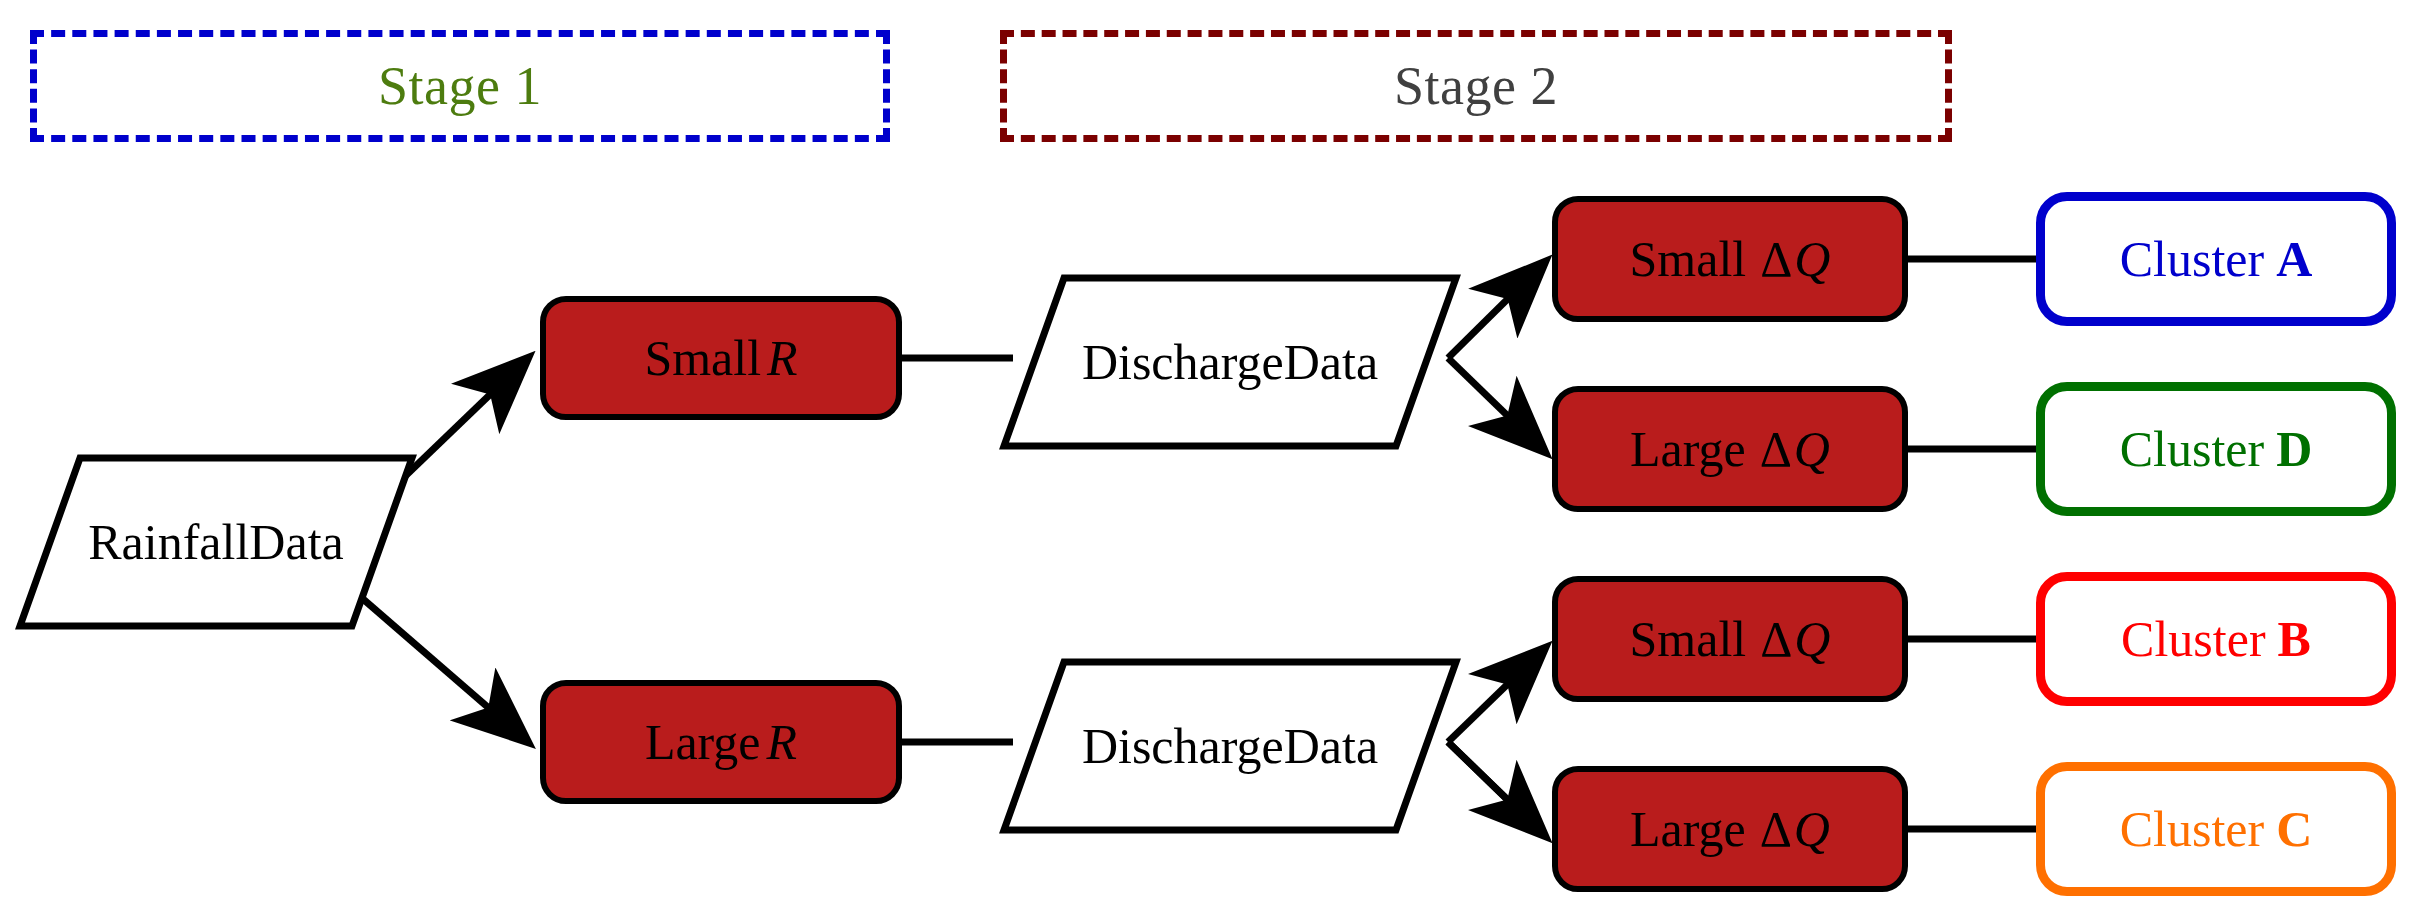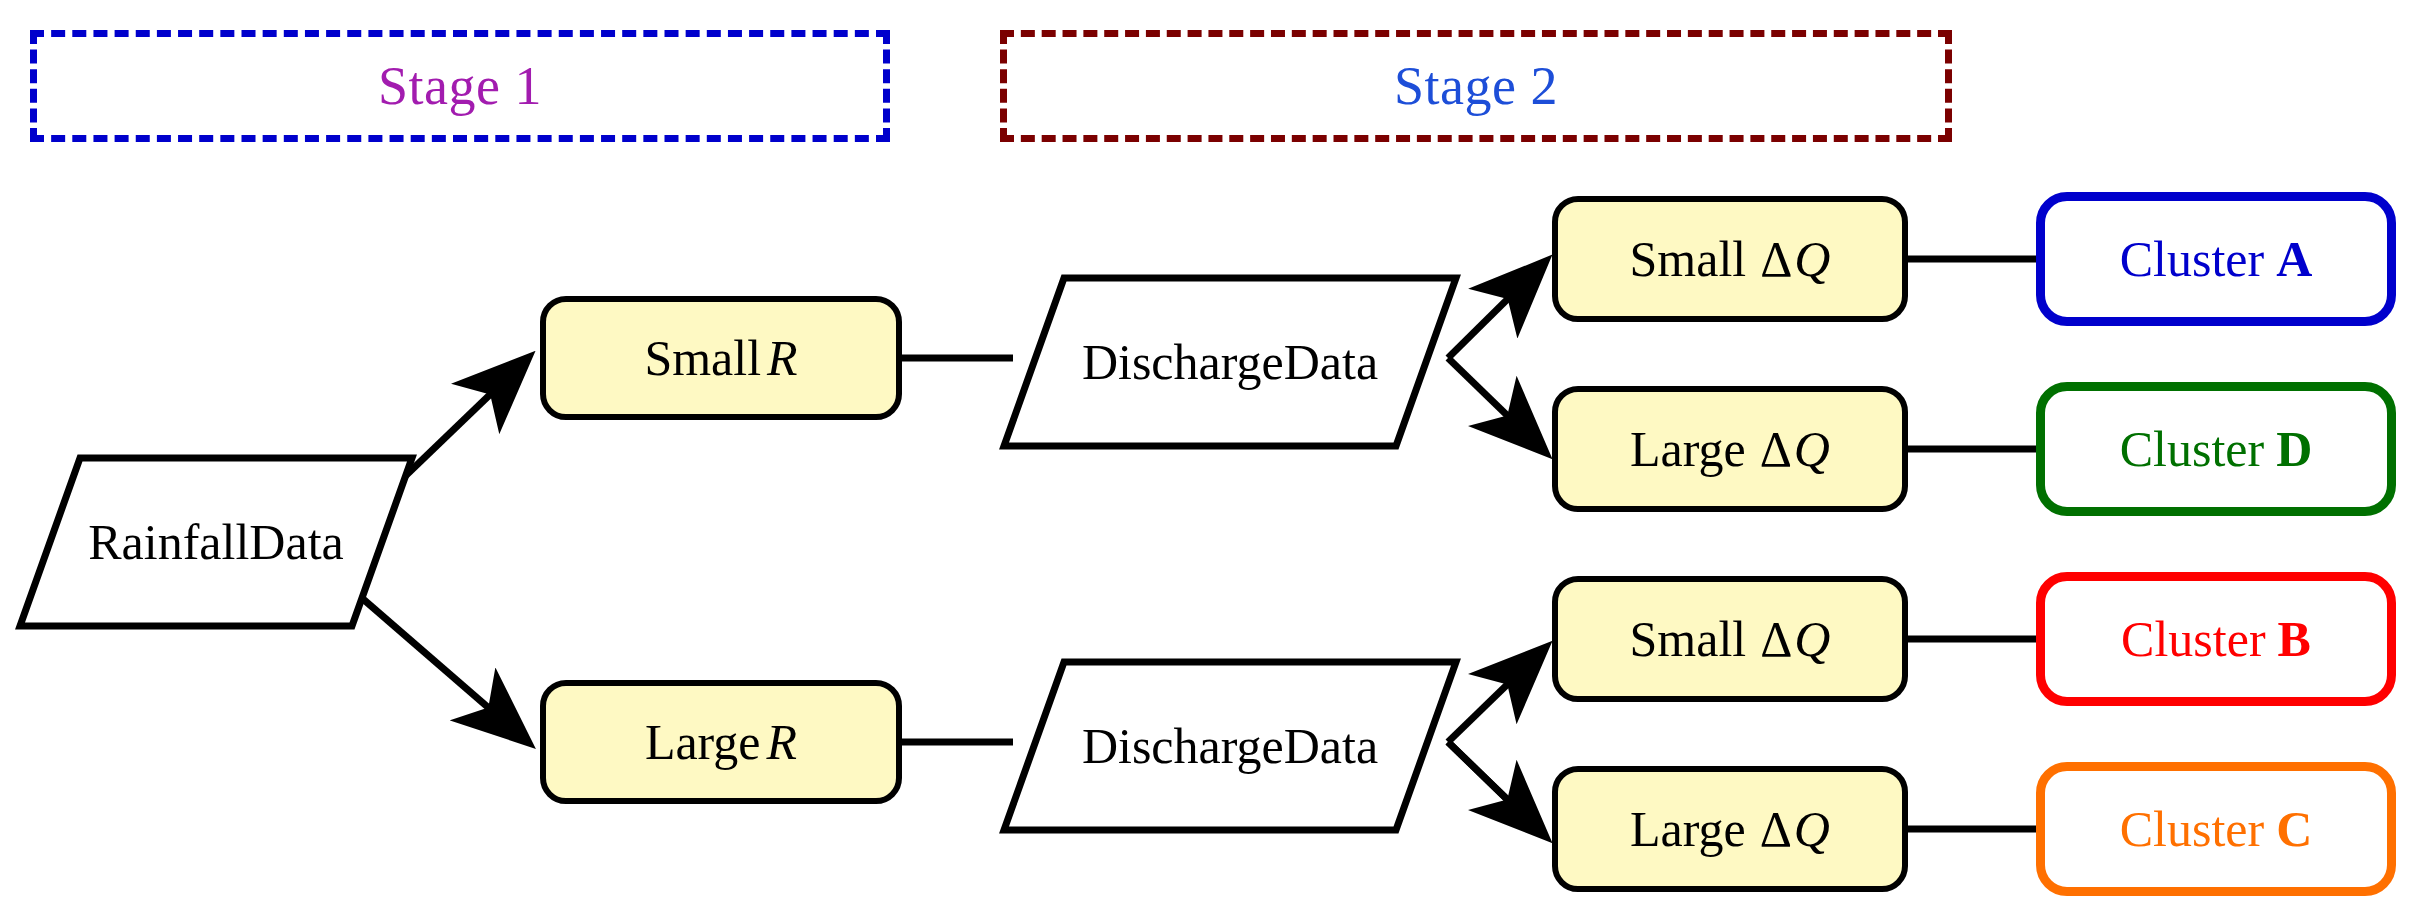--- a/index.html
+++ b/index.html
@@ -4,27 +4,27 @@
 <style>
   html,body{margin:0;padding:0;background:#fff;}
   body{width:2413px;height:909px;font-family:"Liberation Serif",serif;overflow:hidden;}
   #stage{position:relative;width:2413px;height:909px;background:#ffffff;}
 
   
   .stage-box{position:absolute;box-sizing:border-box;display:flex;align-items:center;
     justify-content:center;background:transparent;}
   .stage-box .stage-label{font-size:54px;line-height:1;letter-spacing:0.5px;}
   #stage1-box{left:30px;top:30px;width:860px;height:112px;border:7px dashed #0000CC;}
-  #stage1-box .stage-label{color:#a21caf;}
+  #stage1-box .stage-label{color:#4d7c0f;}
   #stage2-box{left:1000px;top:30px;width:952px;height:112px;border:7px dashed #7B0000;}
-  #stage2-box .stage-label{color:#1d4ed8;}
+  #stage2-box .stage-label{color:#404040;}
 
   
   .node{position:absolute;box-sizing:border-box;display:flex;align-items:center;
-    justify-content:center;border:6px solid #000;border-radius:26px;background:#fef9c3;
+    justify-content:center;border:6px solid #000;border-radius:26px;background:#b91c1c;
     font-size:50px;color:#000;white-space:nowrap;}
   .node .ital{font-style:italic;padding-left:6px;}
   .node .upr{font-style:normal;}
 
   
   .cluster{position:absolute;box-sizing:border-box;display:flex;align-items:center;
     justify-content:center;border-width:9px;border-style:solid;border-radius:31px;
     background:#fff;font-size:50px;white-space:nowrap;}
   .cluster .cl-name{font-weight:400;}
   .cluster .cl-id{font-weight:bold;padding-left:12px;}

